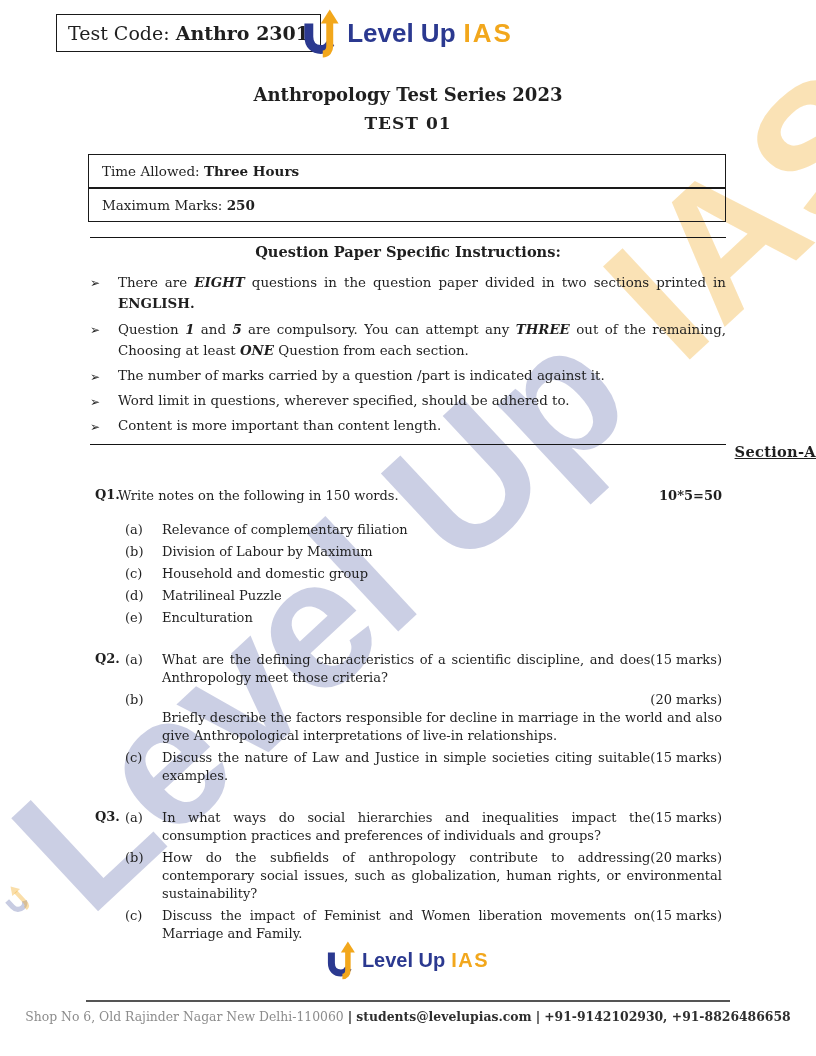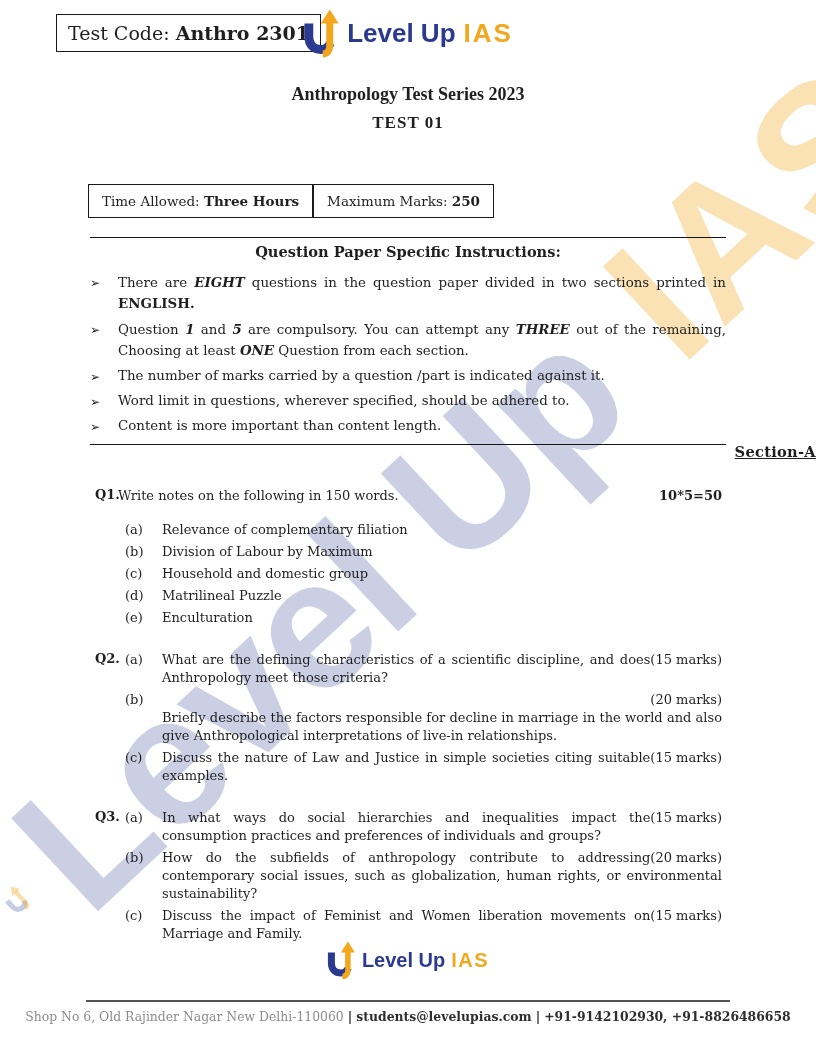--- a/index.html
+++ b/index.html
@@ -30,24 +30,24 @@
   .test-code-box{
     position:absolute;left:20px;top:14px;
     border:1.5px solid #1a1a1a;padding:7px 11px;
     font-size:19px;background:rgba(255,255,255,.85);margin-left:36px;
   }
   .test-code-box b{font-weight:bold;}
   .logo{display:flex;align-items:center;font-family:"Liberation Sans", sans-serif;font-weight:bold;}
   .header-logo{position:absolute;top:8px;left:50%;transform:translateX(-50%);}
   .header-logo .logo-word1{font-size:26px;color:var(--brand-blue);margin-left:6px;}
   .header-logo .logo-word2{font-size:26px;color:var(--brand-gold);margin-left:8px;letter-spacing:2px;}
-  .title-block{position:absolute;top:84px;left:0;width:100%;text-align:center;font-family:Liberation Serif, serif;}
+  .title-block{position:absolute;top:84px;left:0;width:100%;text-align:center;}
   .title-line1{font-size:18px;font-weight:bold;}
   .title-line2{font-size:17px;font-weight:bold;margin-top:8px;letter-spacing:1px;}
-  .meta-row{position:absolute;top:184px;left:88px;right:90px;display:flex;}
+  .meta-row{position:absolute;top:154px;left:88px;right:90px;display:flex;justify-content:space-between;flex-direction:column;}
   .meta-box{border:1.5px solid #1a1a1a;padding:8px 13px;font-size:13.5px;background:rgba(255,255,255,.0);}
   .meta-box b{font-weight:bold;}
   
   .instructions{position:absolute;top:237px;left:90px;right:90px;font-size:13.4px;}
   .rule{border-top:1.5px solid #151515;height:0;}
   .instr-heading{text-align:center;font-weight:bold;font-size:14.6px;margin:5px 0 12px 0;}
   .instr-item{position:relative;padding-left:28px;margin-bottom:5px;text-align:justify;line-height:20px;}
   .instr-item .bullet{position:absolute;left:0;top:1px;font-size:12px;}
   .instr-list{margin-bottom:8px;}
   

